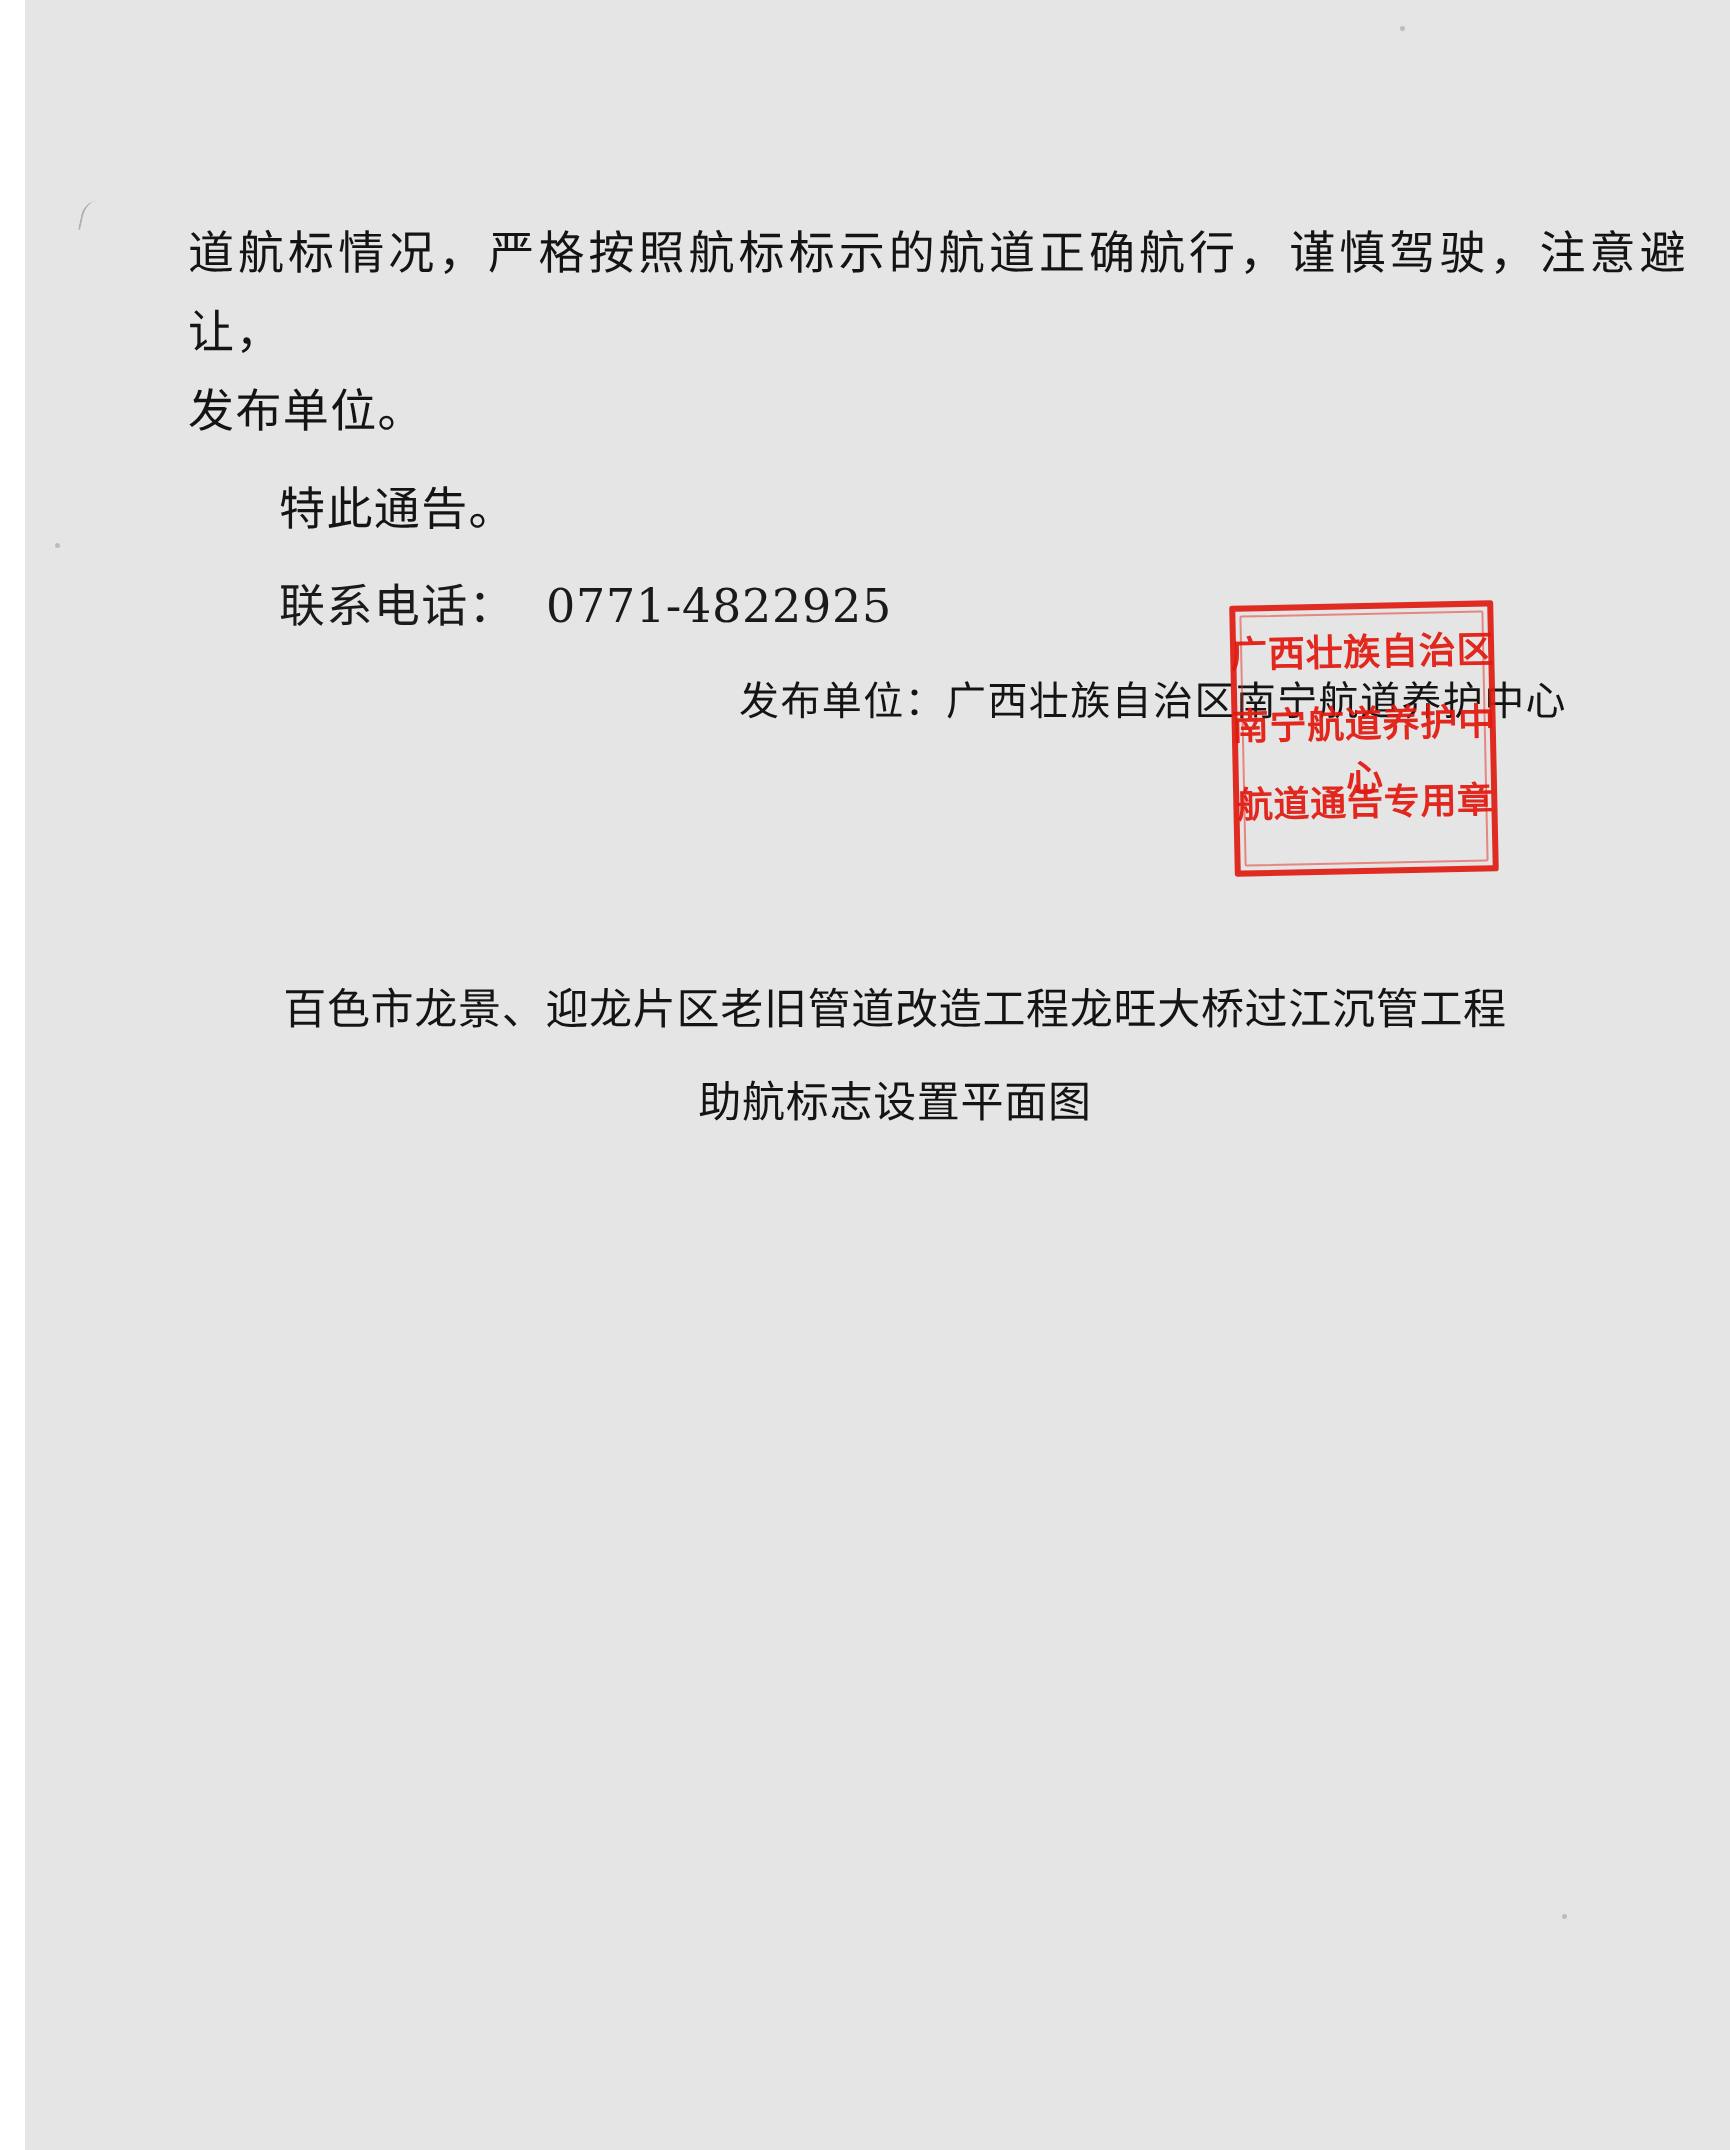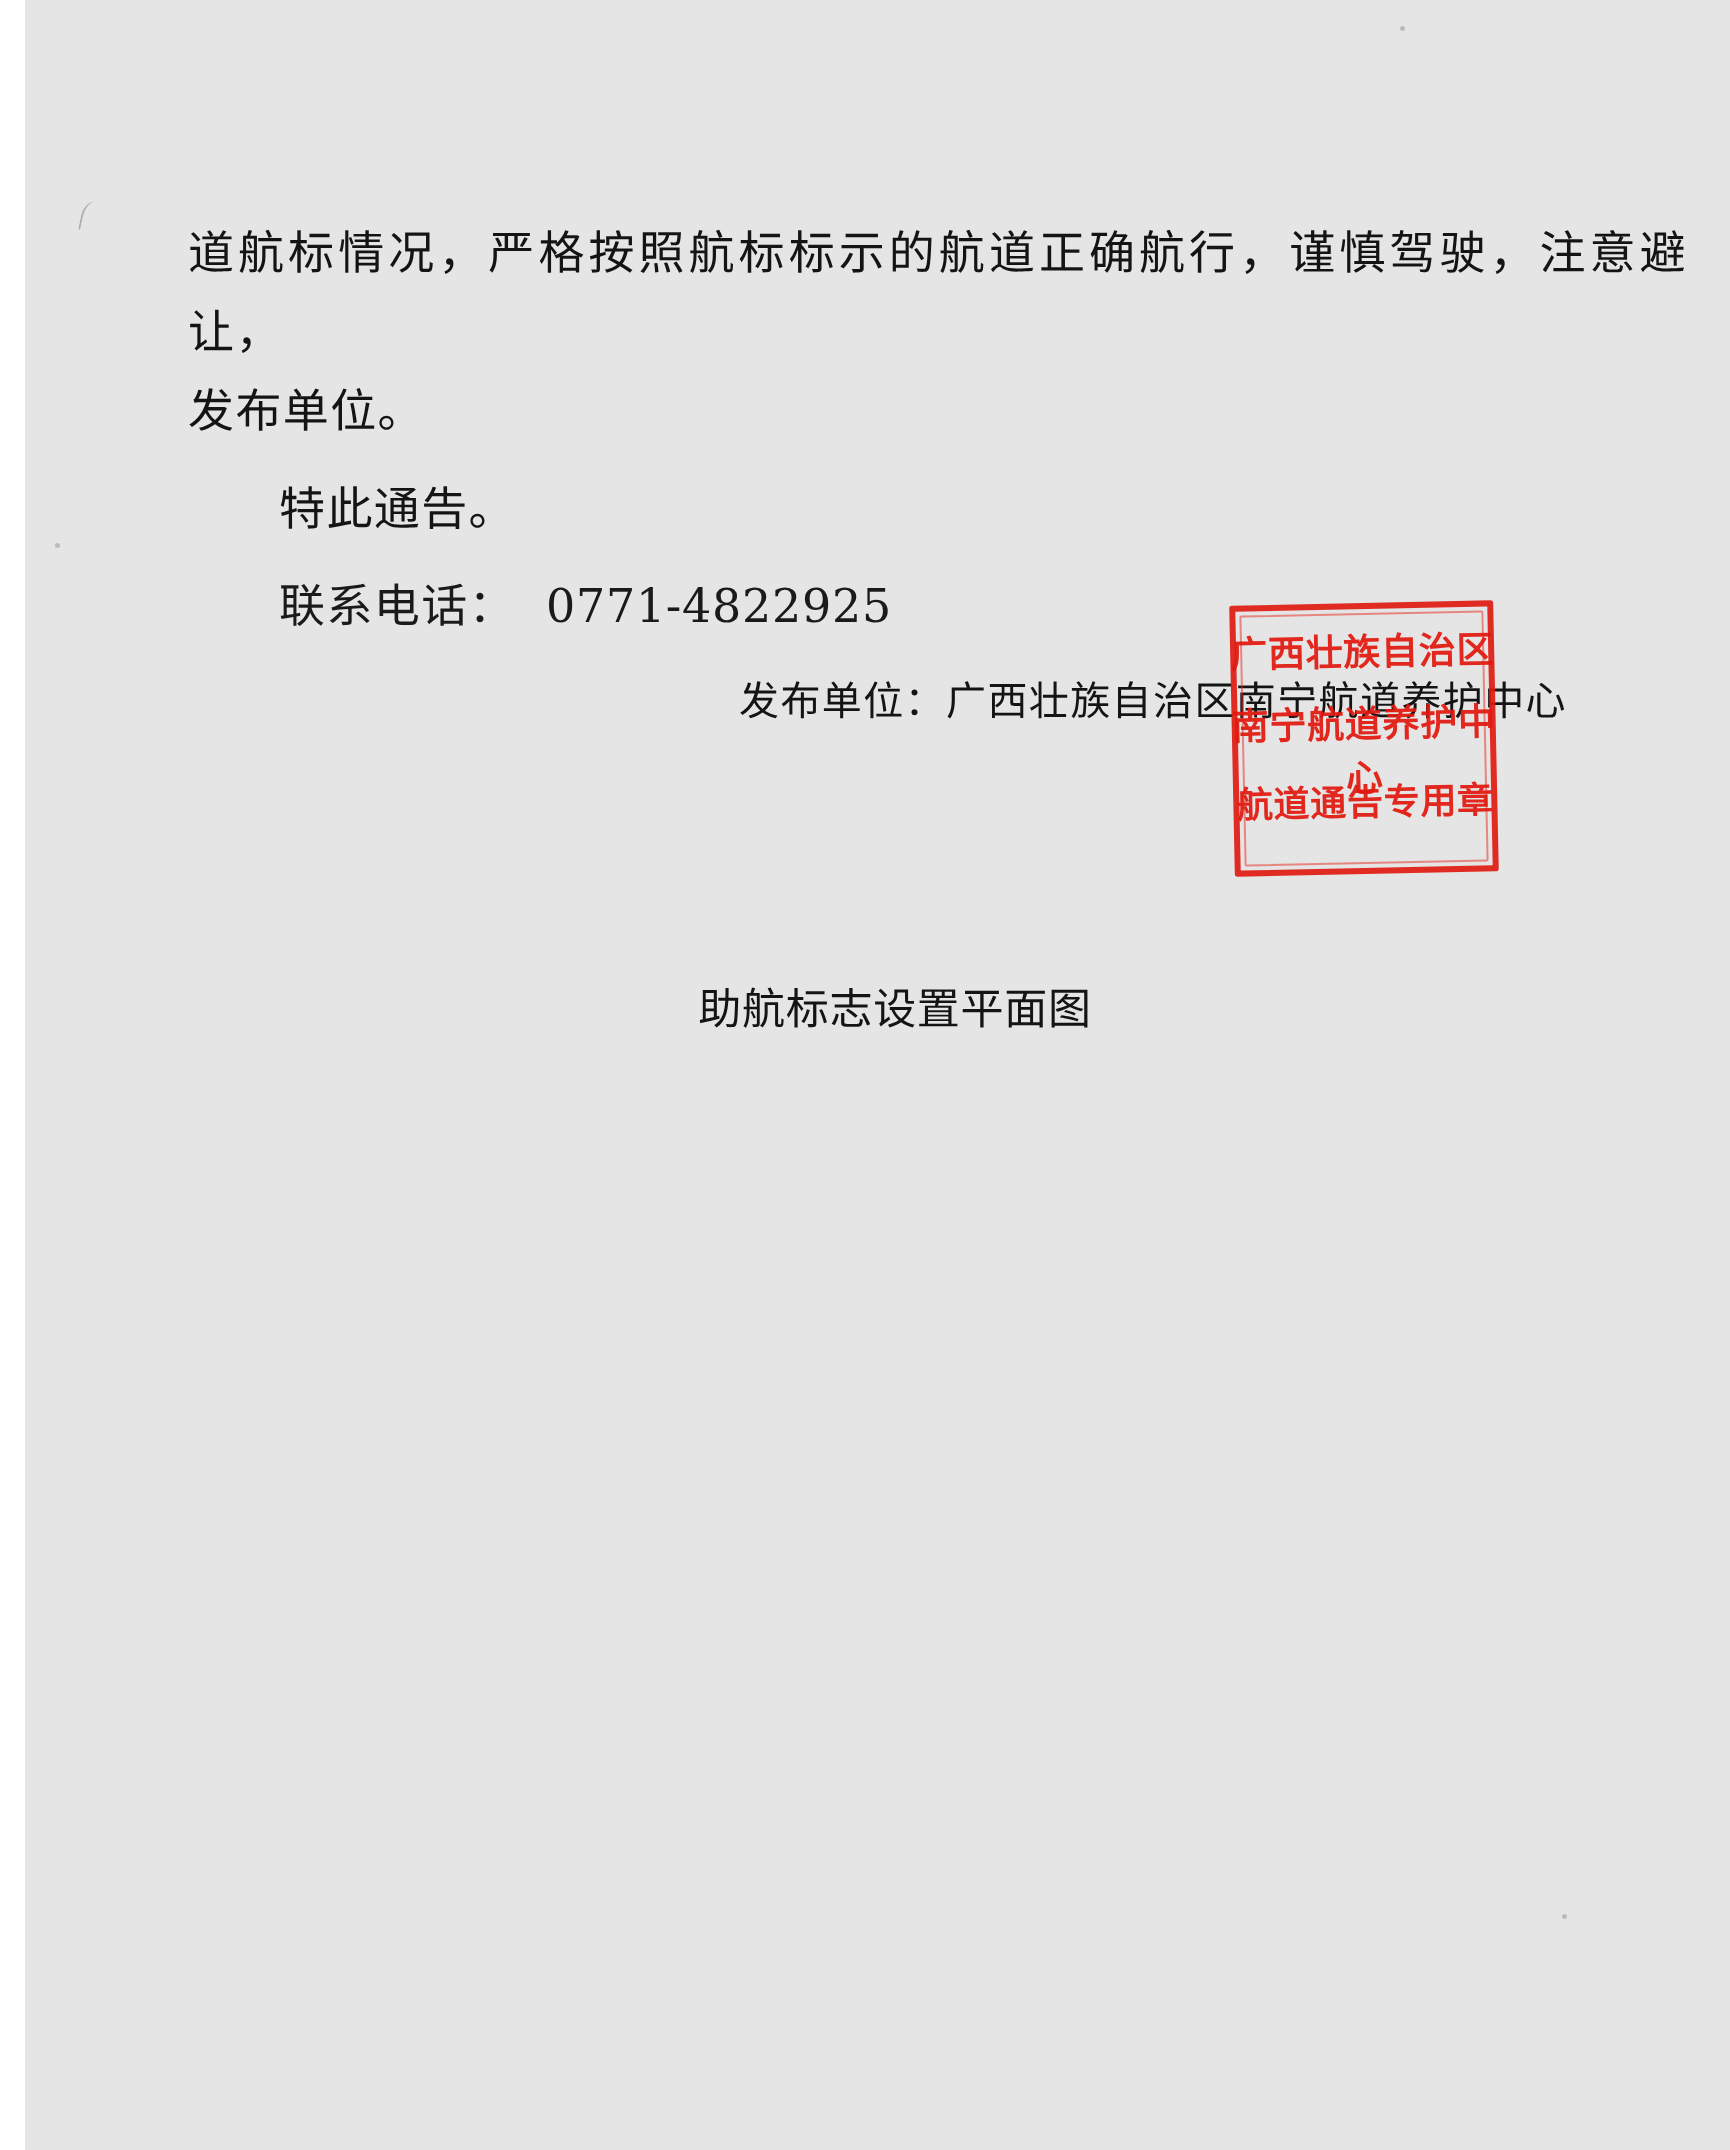--- a/index.html
+++ b/index.html
@@ -185,17 +185,18 @@
 
   <div class="seal">
     <div class="seal-border"></div>
     <div class="seal-inner"></div>
     <div class="seal-text seal-l1">广西壮族自治区</div>
     <div class="seal-text seal-l2">南宁航道养护中心</div>
     <div class="seal-text seal-l3">航道通告专用章</div>
   </div>
 
   <div class="figure-caption">
+    <div class="cap-line">百色市龙景、迎龙片区老旧管道改造工程龙旺大桥过江沉管工程</div>
     <div class="cap-line">助航标志设置平面图</div>
   </div>
 
 </div>
 
 
 </body></html>

